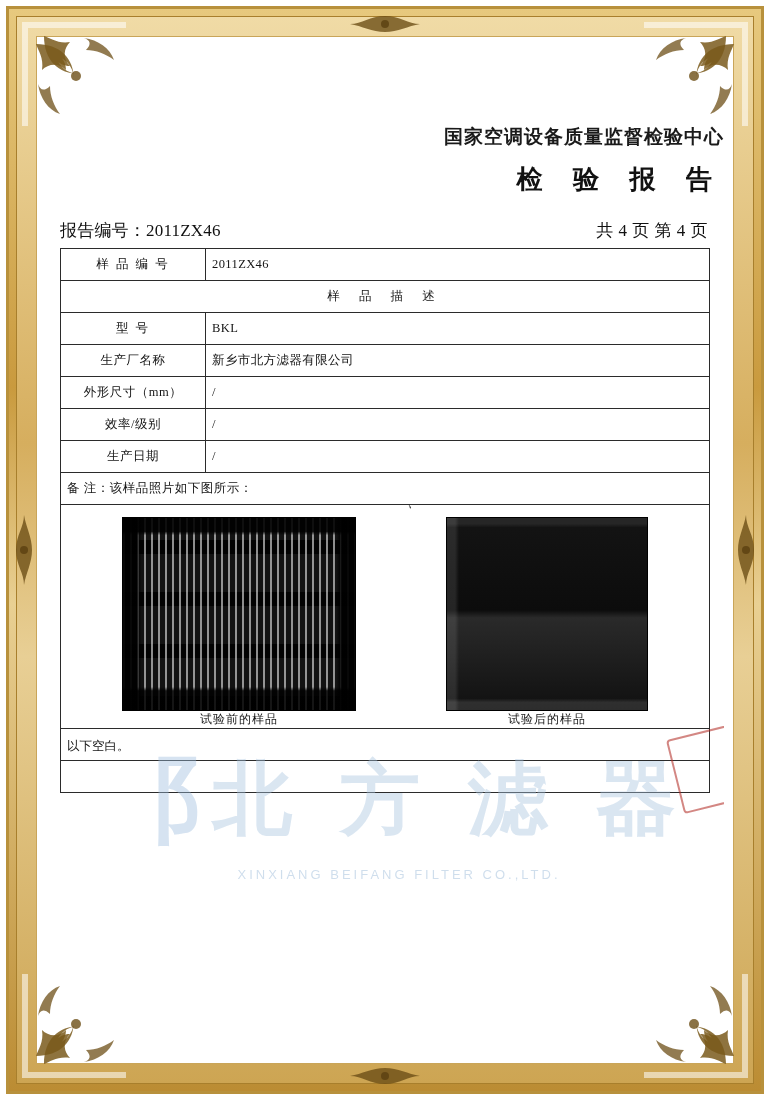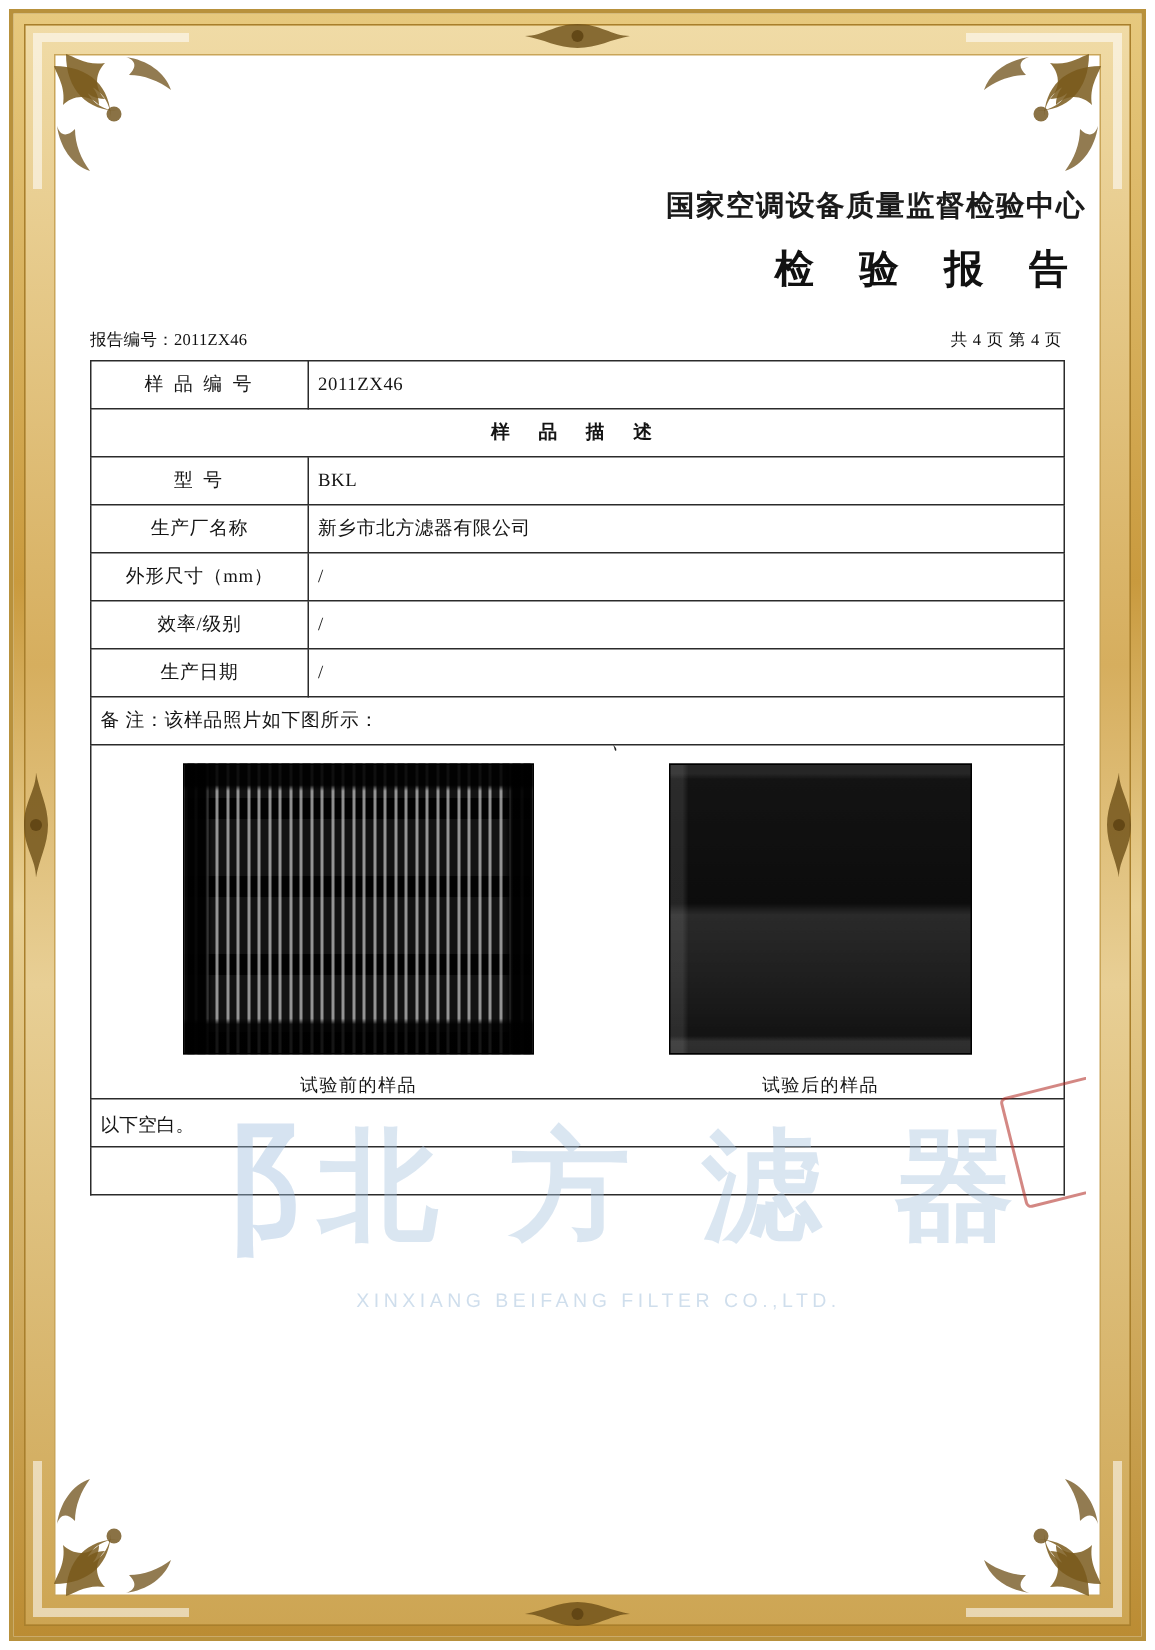--- a/index.html
+++ b/index.html
@@ -95,21 +95,21 @@
     font-weight: bold;
     letter-spacing: 12px;
     margin-top: 12px;
     color: #111;
   }
 
   .meta-row {
     display: flex;
     justify-content: space-between;
     align-items: flex-end;
-    font-size: 11px;
+    font-size: 17px;
     margin-top: 22px;
     padding: 0 16px 0 14px;
     color: #111;
     text-align: right;
   }
   .meta-left { letter-spacing: 0.2px; }
   .meta-right { letter-spacing: 0.5px; }
 
   
   .tbl-wrap {
@@ -138,21 +138,20 @@
   td.lbl.tight { letter-spacing: 0.5px; }
   td.val {
     padding-left: 16px;
     letter-spacing: 0.4px;
   }
   td.section {
     text-align: center;
     letter-spacing: 8px;
     font-size: 13.5px;
     height: 30px;
-    font-weight: bold;
   }
   td.remark {
     letter-spacing: 0.5px;
     padding-left: 8px;
     height: 30px;
   }
   td.photo-cell {
     height: 270px;
     padding: 0;
     vertical-align: top;
@@ -210,21 +209,20 @@
     content: "";
     position: absolute;
     inset: 0;
     background:
       linear-gradient(90deg, rgba(255,255,255,.10) 0 4%, rgba(0,0,0,0) 6%),
       linear-gradient(180deg, rgba(255,255,255,.08) 0 3%, rgba(0,0,0,0) 5%),
       linear-gradient(0deg, rgba(255,255,255,.12) 0 4%, rgba(0,0,0,0) 6%);
   }
   .photo-caption {
     font-size: 12px;
-    margin-top: 12px;
     letter-spacing: 1px;
     color: #151515;
   }
   .stray-mark {
     position: absolute;
     left: 348px;
     top: 246px;
     font-size: 15px;
     color: #222;
     transform: rotate(18deg);

